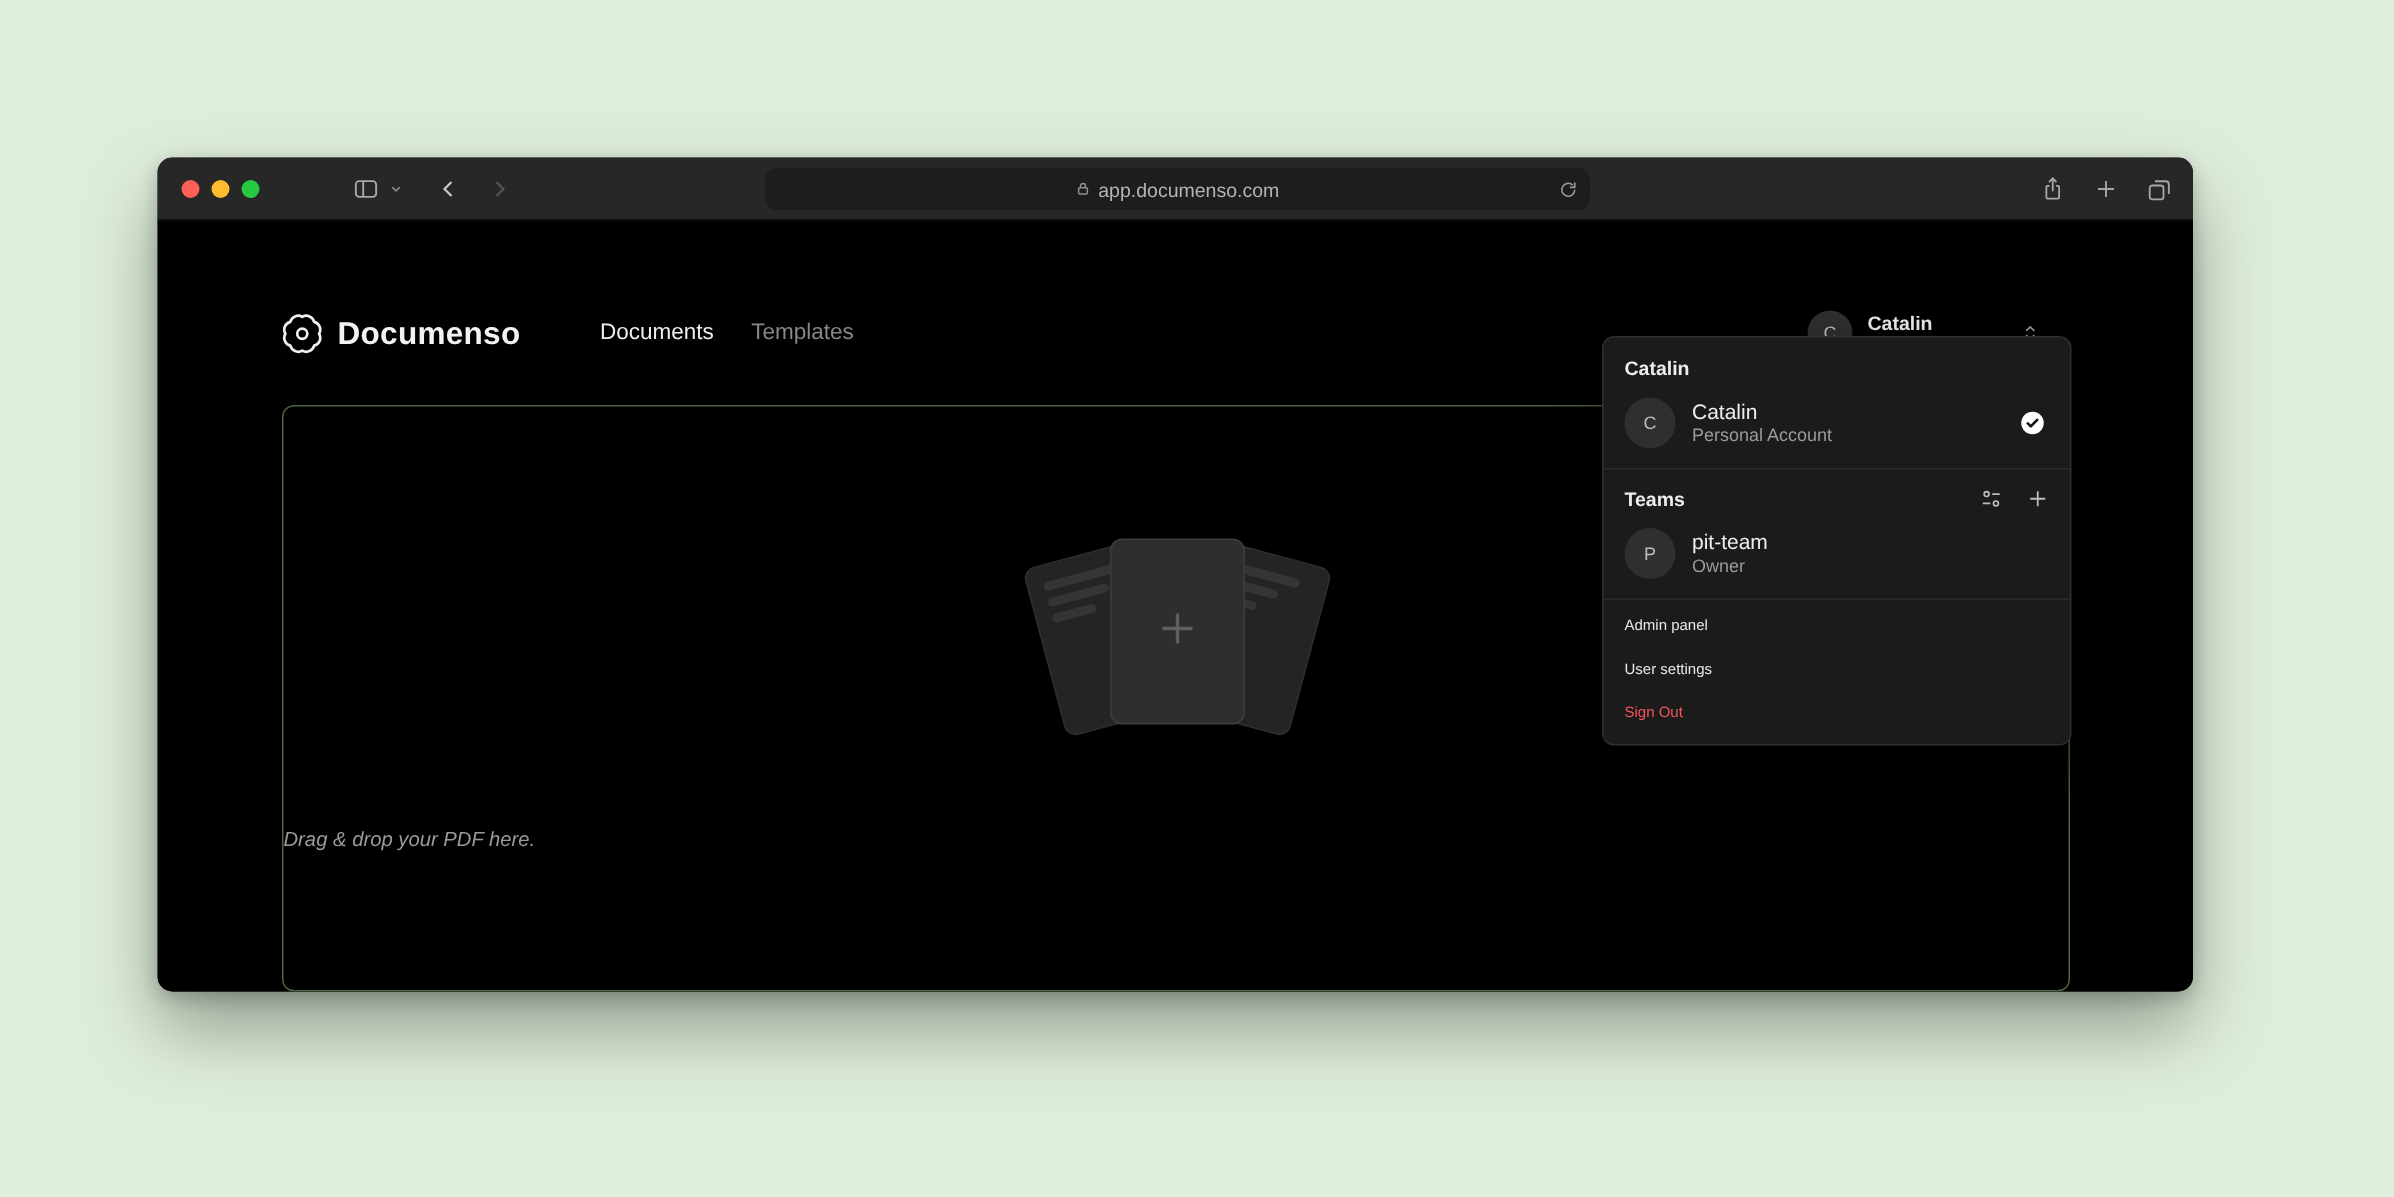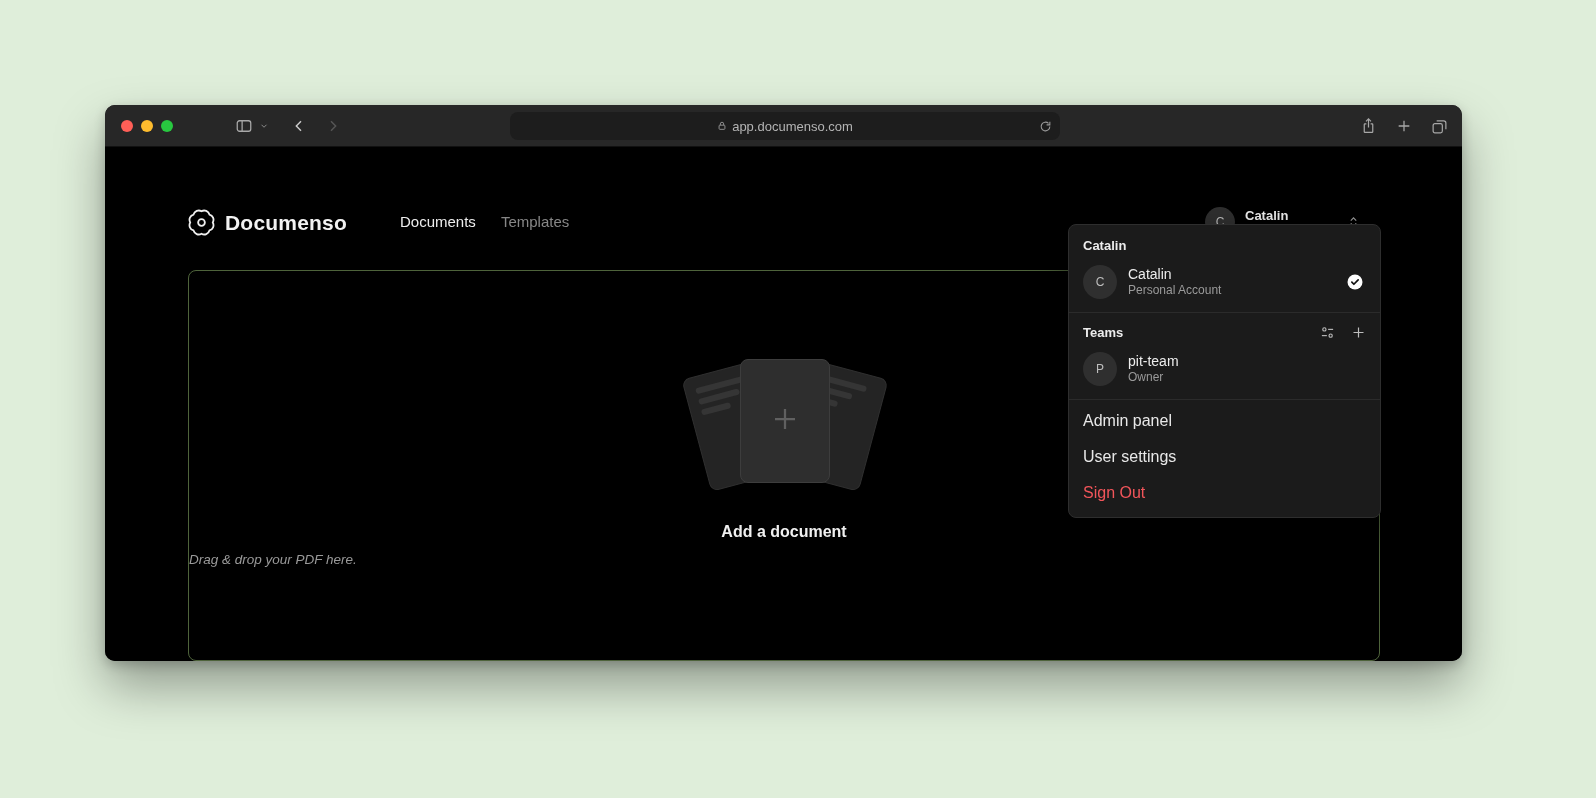--- a/index.html
+++ b/index.html
@@ -103,21 +103,21 @@
   }
   .menu .section-label{ padding:9px 14px 6px; color:#ededed; font-size:13px; font-weight:700; }
   .menu .acct-item{ display:flex; align-items:center; gap:11px; padding:6px 14px 10px; position:relative; }
   .menu .acct-item .nm{ color:#ededed; font-size:14px; font-weight:500; line-height:17px; }
   .menu .acct-item .sb{ color:#9a9a9a; font-size:12px; line-height:15px; }
   .menu .check{ position:absolute; right:16px; display:flex; }
   .menu .divider{ height:1px; background:#2b2b2b; margin:3px 0; }
   .teams-head{ display:flex; align-items:center; padding:9px 14px 6px; }
   .teams-head .lbl{ color:#ededed; font-size:13px; font-weight:700; flex:1; }
   .teams-head .ic{ color:#bdbdbd; display:flex; margin-left:16px; cursor:default; }
-  .menu .mi{ padding:9px 14px; font-size:16px; color:#e8e8e8; cursor:default; }
+  .menu .mi{ padding:9px 14px; font-size:10px; color:#e8e8e8; cursor:default; }
   .menu .mi.danger{ color:#f2555a; }
 </style>
 </head>
 <body>
 
 <div class="window">
 
   <div class="toolbar">
     <div class="lights">
       <span class="light red"></span>
@@ -230,21 +230,20 @@
           <span class="bar" style="top:33px;width:30px"></span>
         </div>
         <div class="card front">
           <span>
             <svg width="30" height="30" viewBox="0 0 24 24" fill="none" stroke="currentColor" stroke-width="1.8">
                 <path d="M12 4v16M4 12h16"></path>
               </svg>
           </span>
         </div>
       </div>
-      <div class="dz-title">Add a document</div>
       <div class="dz-sub">Drag &amp; drop your PDF here.</div>
     </div>
 
     <div class="menu">
       <div class="section-label">Catalin</div>
 
       <div class="acct-item">
         <span class="avatar md">C</span>
         <span>
           <div class="nm">Catalin</div>

